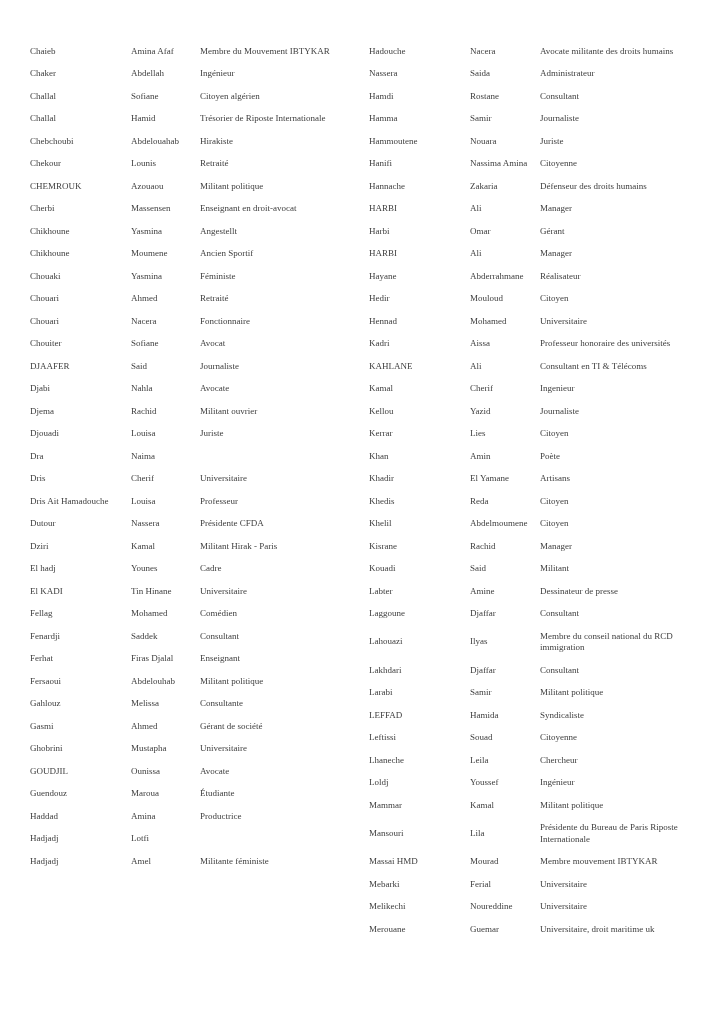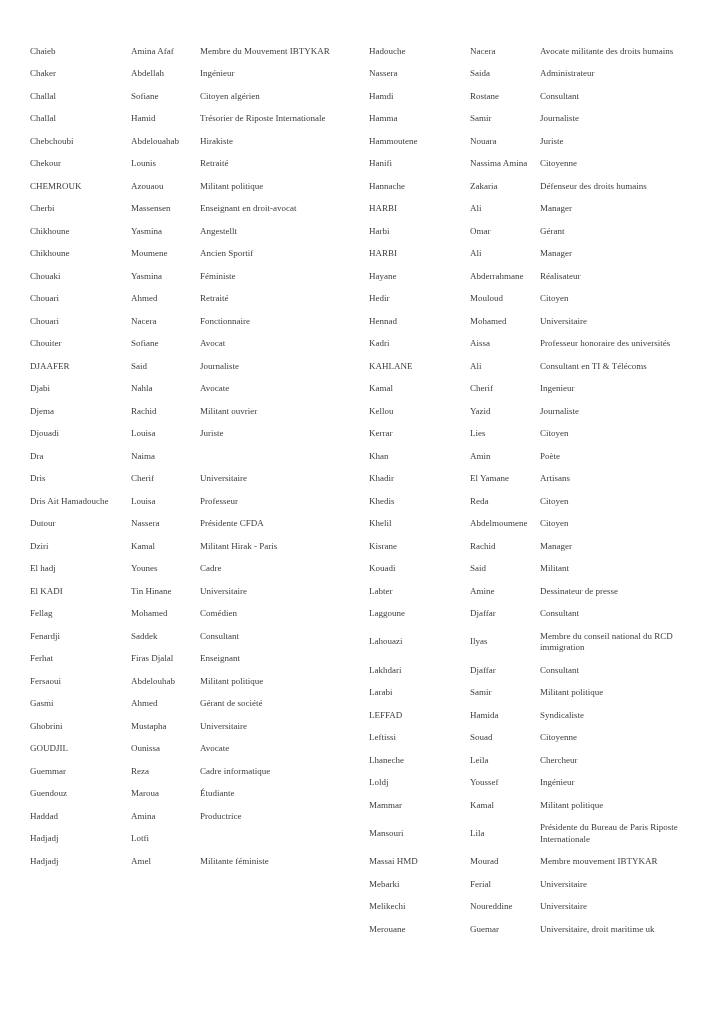--- a/index.html
+++ b/index.html
@@ -186,38 +186,38 @@
         <span class="cell cell-last">Ferhat</span>
         <span class="cell cell-first">Firas Djalal</span>
         <span class="cell cell-desc">Enseignant</span>
       </div>
       <div class="row">
         <span class="cell cell-last">Fersaoui</span>
         <span class="cell cell-first">Abdelouhab</span>
         <span class="cell cell-desc">Militant politique</span>
       </div>
       <div class="row">
+        <span class="cell cell-last">Gahlouz</span>
+        <span class="cell cell-first">Melissa</span>
+        <span class="cell cell-desc">Consultante</span>
+      </div>
+      <div class="row">
         <span class="cell cell-last">Gasmi</span>
         <span class="cell cell-first">Ahmed</span>
         <span class="cell cell-desc">Gérant de société</span>
       </div>
       <div class="row">
         <span class="cell cell-last">Ghobrini</span>
         <span class="cell cell-first">Mustapha</span>
         <span class="cell cell-desc">Universitaire</span>
       </div>
       <div class="row">
         <span class="cell cell-last">GOUDJIL</span>
         <span class="cell cell-first">Ounissa</span>
         <span class="cell cell-desc">Avocate</span>
-      </div>
-      <div class="row">
-        <span class="cell cell-last">Guemmar</span>
-        <span class="cell cell-first">Reza</span>
-        <span class="cell cell-desc">Cadre informatique</span>
       </div>
       <div class="row">
         <span class="cell cell-last">Guendouz</span>
         <span class="cell cell-first">Maroua</span>
         <span class="cell cell-desc">Étudiante</span>
       </div>
       <div class="row">
         <span class="cell cell-last">Haddad</span>
         <span class="cell cell-first">Amina</span>
         <span class="cell cell-desc">Productrice</span>

